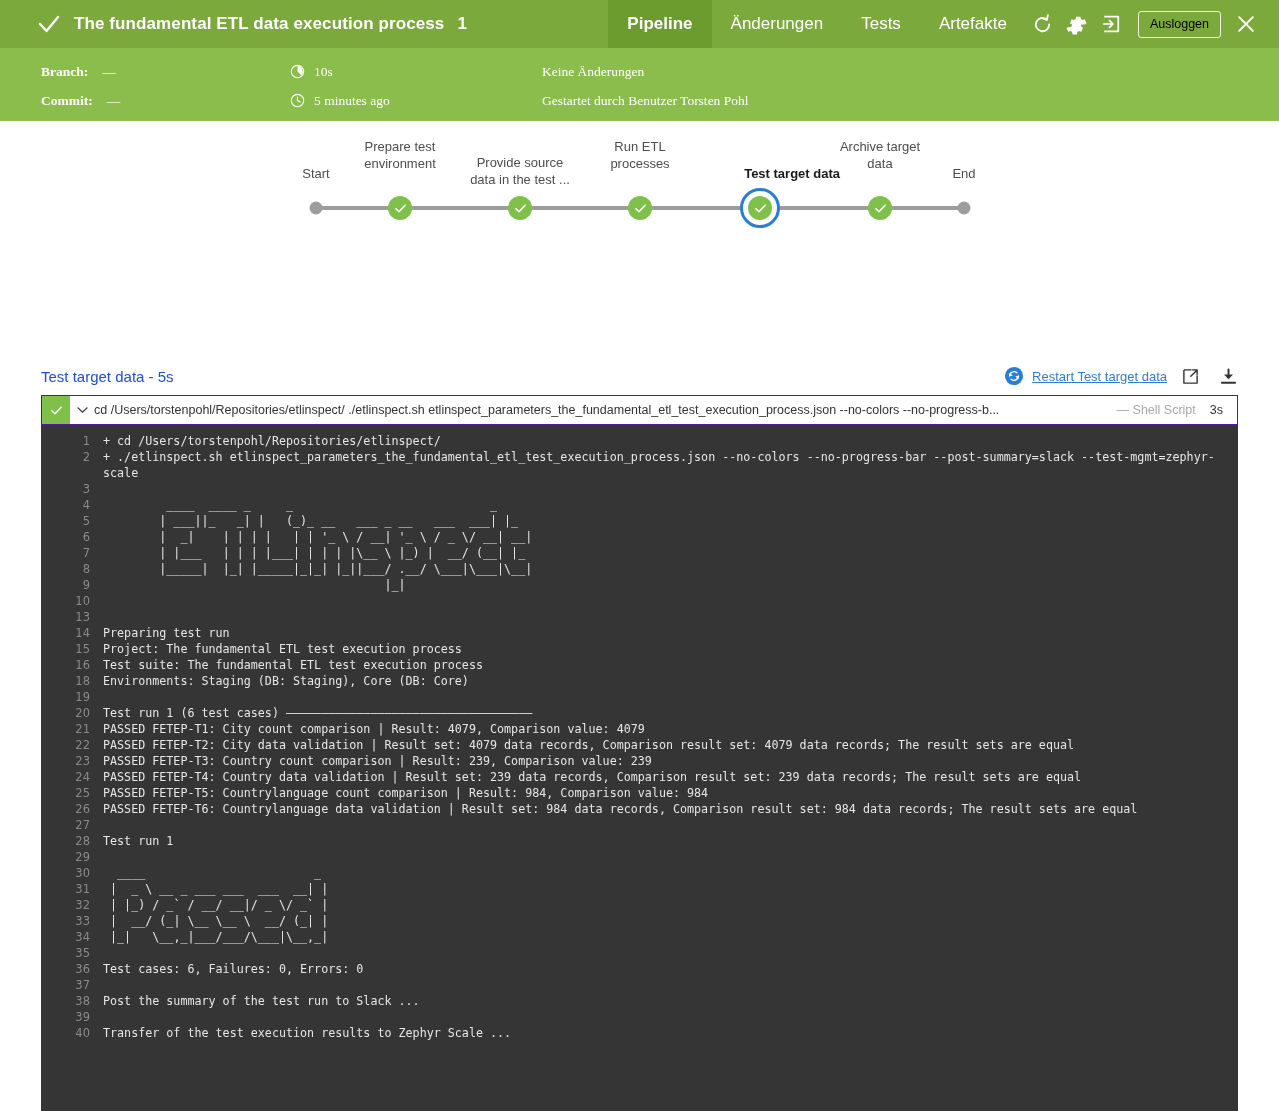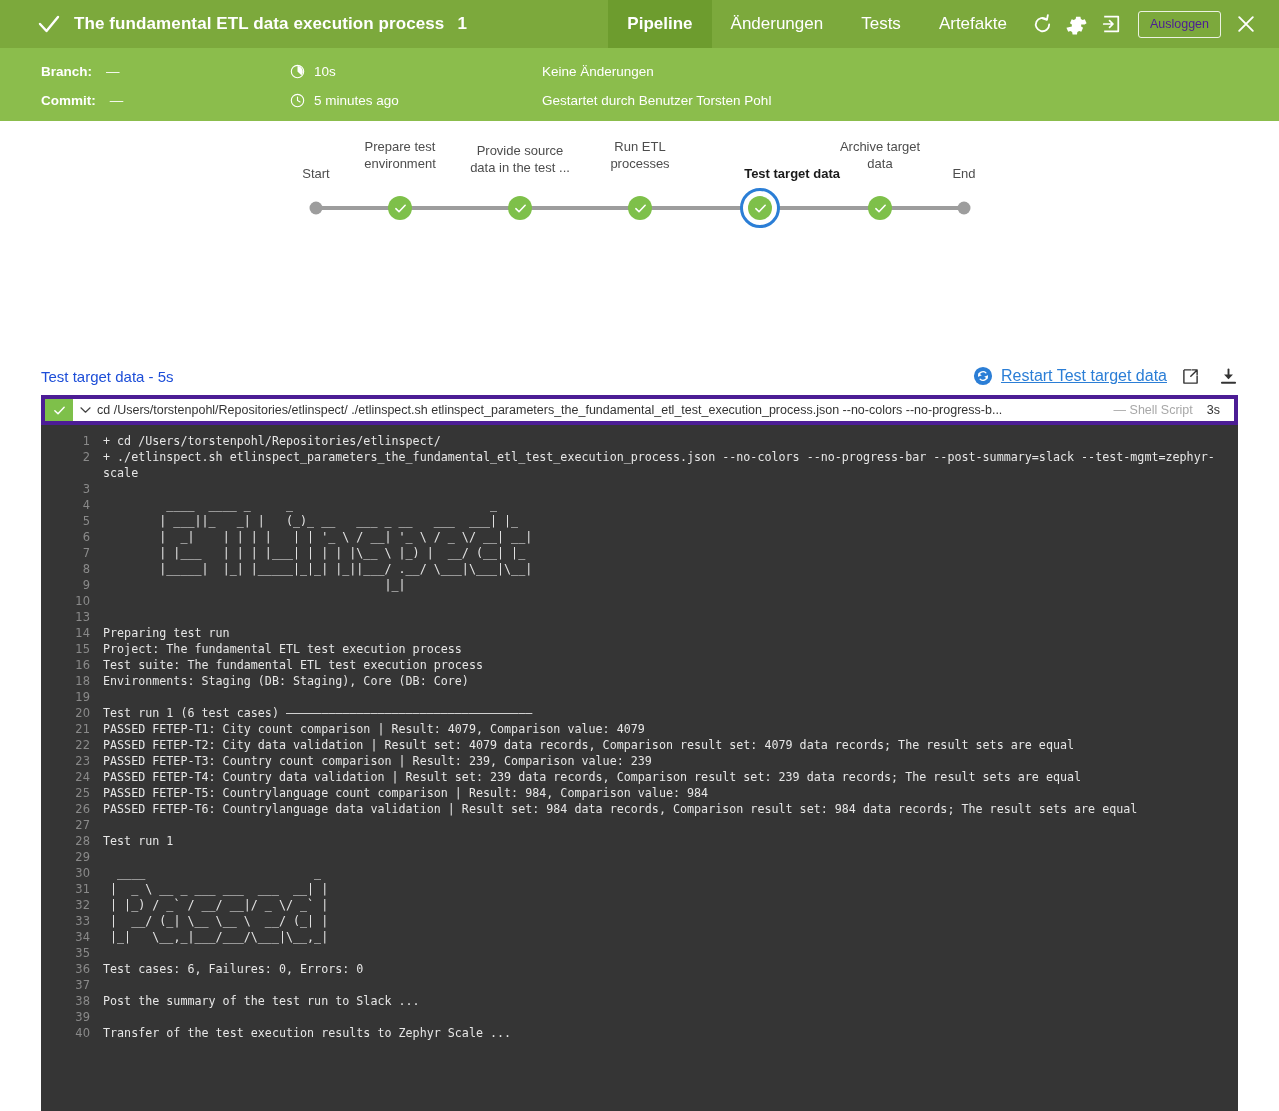--- a/index.html
+++ b/index.html
@@ -82,21 +82,21 @@
     display: flex;
     align-items: center;
     justify-content: center;
     cursor: pointer;
     color: #fff;
   }
   .nav-icon svg { display: block; }
   .logout-btn {
     border: 1px solid rgba(255,255,255,.85);
     border-radius: 3px;
-    color: #4c1d95;
+    color: #000000;
     font-size: 12.5px;
     padding: 5px 11px 6px;
     margin: 0 8px 0 10px;
     cursor: pointer;
     white-space: nowrap;
     background: transparent;
     font-family: inherit;
   }
 
   
@@ -106,20 +106,21 @@
     position: relative;
     color: #ffffff;
     font-size: 13.5px;
   }
   .sub-row {
     position: absolute;
     left: 0; right: 0;
     height: 29px;
     display: flex;
     align-items: center;
+    font-family: Liberation Serif, serif;
   }
   .sub-row.r1 { top: 9px; }
   .sub-row.r2 { top: 38px; }
   .sub-col-a {
     width: 290px;
     padding-left: 41px;
     box-sizing: border-box;
     display: flex;
     align-items: baseline;
   }
@@ -230,42 +231,42 @@
     align-items: center;
   }
   .restart-ico {
     width: 20px; height: 20px;
     margin-right: 8px;
     cursor: pointer;
   }
   .restart-ico svg { display: block; }
   .restart-link {
     color: #2b7ed6;
-    font-size: 16px;
+    font-size: 13px;
     text-decoration: underline;
     cursor: pointer;
     white-space: nowrap;
   }
   .head-icon {
     width: 30px; height: 24px;
     display: flex; align-items: center; justify-content: center;
     margin-left: 8px;
     cursor: pointer;
     color: #333;
   }
   .head-icon svg { display: block; }
 
   .cmdbar {
     position: absolute;
     left: 41px;
     top: 395px;
     width: 1197px;
     height: 30px;
     box-sizing: border-box;
-    border: 4px solid #4c1d95;
+    border: 1px solid #4c1d95;
     background: #ffffff;
     display: flex;
     align-items: stretch;
     overflow: hidden;
   }
   .cmd-status {
     width: 28px;
     background: #7ec04a;
     display: flex;
     align-items: center;
@@ -427,21 +428,21 @@
     <div class="sub-col-c">Gestartet durch Benutzer Torsten Pohl</div>
   </div>
 </div>
 
 <div class="stages-wrap">
   <div class="stages">
 
     <div class="stage-labels">
       <div class="stage-label endpoint" style="left:16px;"><span>Start</span></div>
       <div class="stage-label" style="left:100px; top:0;">Prepare test<br>environment</div>
-      <div class="stage-label" style="left:220px; top:4px; width:150px;">Provide source<br>data in the test ...</div>
+      <div class="stage-label" style="left:220px; top:16px; width:150px;">Provide source<br>data in the test ...</div>
       <div class="stage-label" style="left:340px; top:0;">Run ETL<br>processes</div>
       <div class="stage-label current endpoint" style="left:460px; width:160px;"><span>Test target data</span></div>
       <div class="stage-label" style="left:580px; top:0;">Archive target<br>data</div>
       <div class="stage-label endpoint" style="left:664px;"><span>End</span></div>
     </div>
 
     <div class="track">
       <div class="track-line" style="left:16px; width:648px;"></div>
 
       <div class="node" style="left:16px;">

